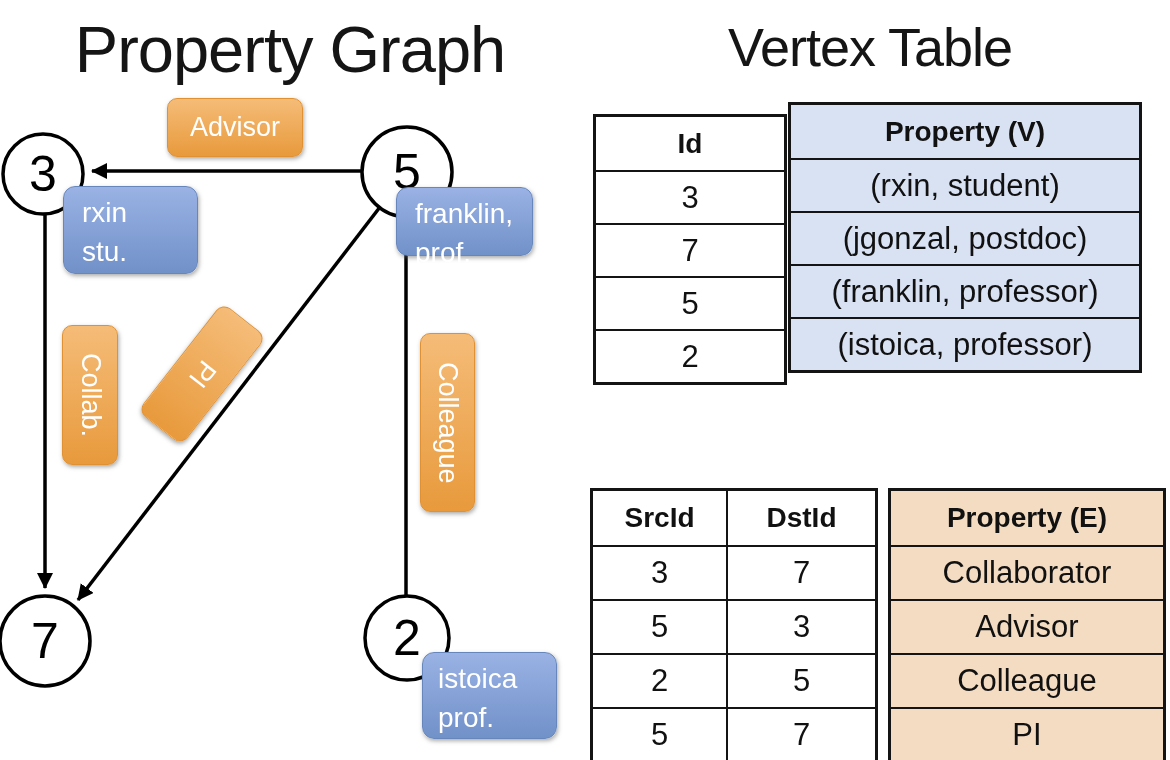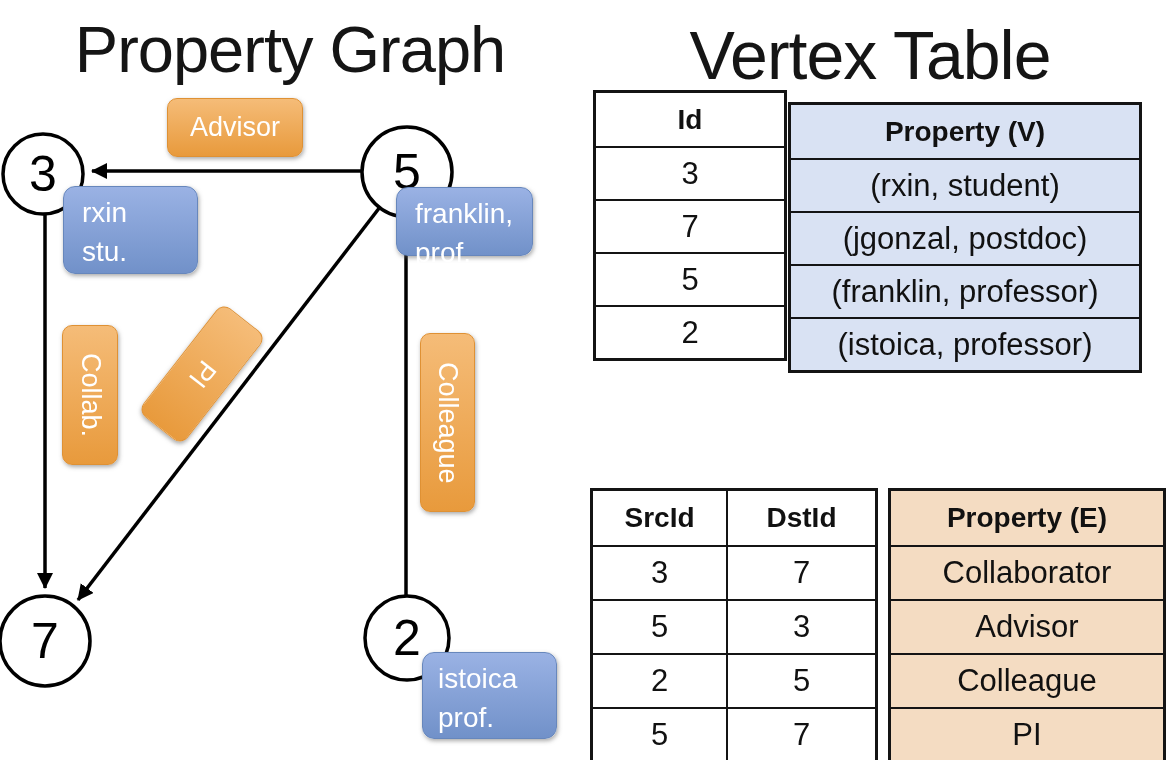--- a/index.html
+++ b/index.html
@@ -4,21 +4,21 @@
 <style>
   html,body{margin:0;padding:0;background:#fff;}
   .stage{
     position:relative;width:1170px;height:760px;background:#fff;overflow:hidden;
     font-family:"Liberation Sans",sans-serif;color:#111;
   }
   .title{
     position:absolute;text-align:center;font-weight:300;letter-spacing:-1px;color:#151515;
   }
   .title-graph{left:0;top:12px;width:580px;font-size:65px;}
-  .title-vertex{left:585px;top:16px;width:570px;font-size:68px;}
+  .title-vertex{left:585px;top:16px;width:570px;font-size:54px;}
   .title-edge{left:585px;top:398px;width:570px;font-size:54px;}
 
   .graph-svg{position:absolute;left:0;top:0;}
 
   .vnum{
     position:absolute;width:80px;height:64px;line-height:64px;text-align:center;
     font-size:50px;font-weight:300;color:#000;
   }
 
   .elabel{
@@ -111,21 +111,21 @@
     <div>franklin,</div>
     <div>prof.</div>
   </div>
   <div class="vlabel" style="left:422px;top:652px;width:135px;height:87px;padding-left:15px;">
     <div>istoica</div>
     <div>prof.</div>
   </div>
 
   <div class="title title-vertex">Vertex Table</div>
 
-  <div class="tcol" style="left:593px;top:90px;width:194px;height:271px;">
+  <div class="tcol" style="left:593px;top:114px;width:194px;height:271px;">
     <div class="cell head">Id</div>
     <div class="cell">3</div>
     <div class="cell">7</div>
     <div class="cell">5</div>
     <div class="cell">2</div>
   </div>
 
   <div class="tcol" style="left:788px;top:102px;width:354px;height:271px;">
     <div class="cell head vfill">Property (V)</div>
     <div class="cell vfill">(rxin, student)</div>

